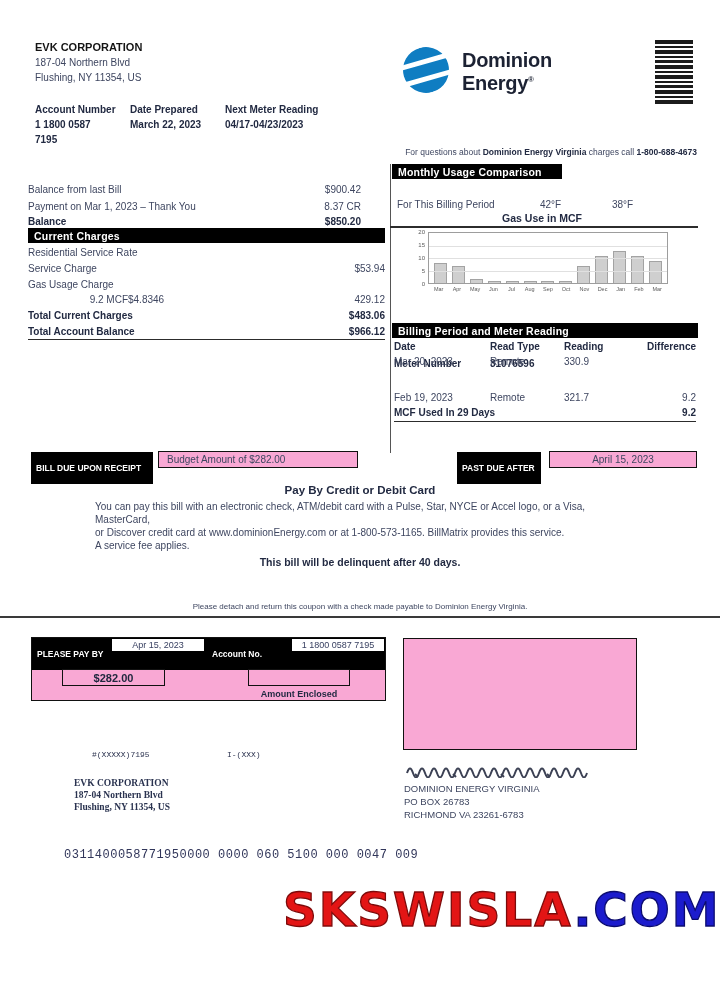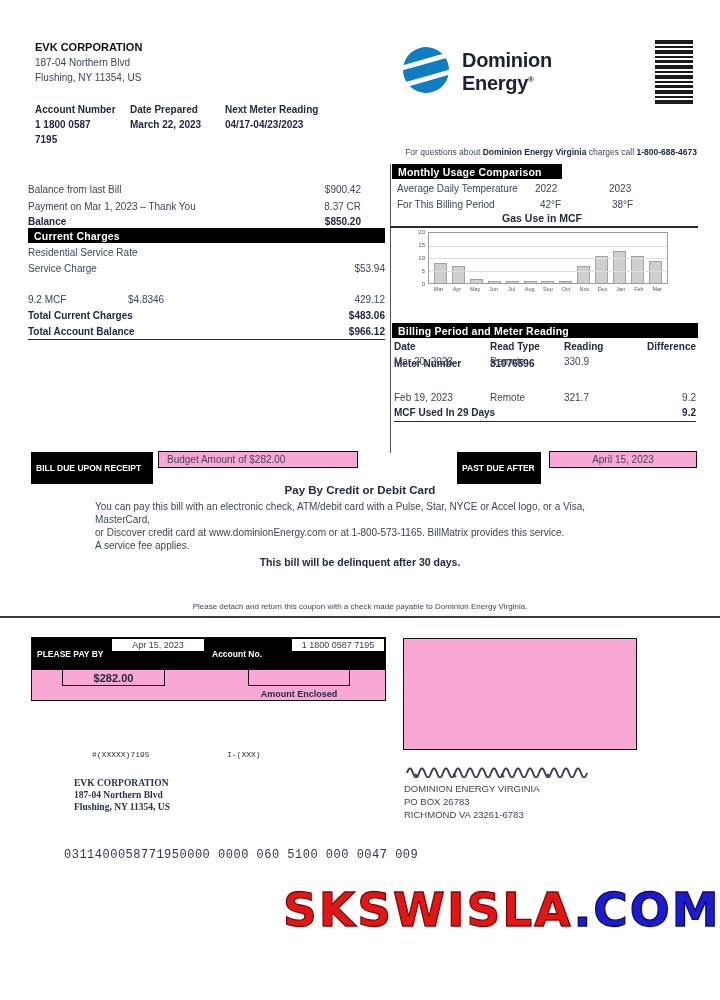--- a/index.html
+++ b/index.html
@@ -113,40 +113,38 @@
   </div>
 
   <div class="abs hdr-bar" style="left:28px;top:228px;width:357px;height:15px;">Current Charges</div>
   <div class="lrow abs" style="left:28px;top:247px;width:357px;">
     <span>Residential Service Rate</span>
   </div>
   <div class="lrow abs" style="left:28px;top:263px;width:357px;">
     <span>Service Charge</span>
       <span>$53.94</span>
   </div>
-  <div class="abs" style="left:28px;top:294px;width:357px;display:flex;font-size:10px;">
+  <div class="lrow abs" style="left:28px;top:279px;width:357px;">
+    <span>Gas Usage Charge</span>
+  </div>
+  <div class="abs" style="left:28px;top:294px;width:357px;display:flex;font-size:10px;text-align:right;">
     <span style="width:100px;">9.2 MCF</span>
     <span>$4.8346</span>
     <span style="margin-left:auto;">429.12</span>
   </div>
   <div class="lrow abs" style="left:28px;top:310px;width:357px;">
     <span class="b">Total Current Charges</span>
       <span class="b">$483.06</span>
   </div>
   <div class="lrow abs rule-b" style="left:28px;top:326px;width:357px;height:14px;">
     <span class="b">Total Account Balance</span>
       <span class="b">$966.12</span>
   </div>
 
   <div class="abs hdr-bar" style="left:392px;top:164px;width:170px;height:15px;">Monthly Usage Comparison</div>
-  <div class="abs" style="left:397px;top:183px;width:296px;">
-    <span>Average Daily Temperature</span>
-    <span class="abs" style="left:138px;">2022</span>
-    <span class="abs" style="left:212px;">2023</span>
-  </div>
   <div class="abs" style="left:397px;top:199px;width:296px;">
     <span>For This Billing Period</span>
     <span class="abs" style="left:143px;">42°F</span>
     <span class="abs" style="left:215px;">38°F</span>
   </div>
   <div class="abs b" style="left:392px;top:212px;width:300px;text-align:center;font-size:10.5px;">Gas Use in MCF</div>
   <div class="abs" style="left:390px;top:226px;width:308px;height:2px;background:#2c2c2c;"></div>
 
   <div class="abs" style="left:402px;top:232px;width:288px;height:72px;">
     <div class="abs" style="left:0;top:0;width:26px;height:52px;">
@@ -223,21 +221,21 @@
   <div class="abs boxed" style="left:158px;top:451px;width:200px;height:17px;display:flex;align-items:center;padding:0 8px;">Budget Amount of $282.00</div>
   <div class="abs small-bar" style="left:457px;top:452px;width:84px;height:15px;">PAST DUE AFTER</div>
   <div class="abs boxed" style="left:549px;top:451px;width:148px;height:17px;display:flex;align-items:center;justify-content:center;">April 15, 2023</div>
 
   <div class="abs b" style="left:0;top:484px;width:720px;text-align:center;font-size:11.5px;">Pay By Credit or Debit Card</div>
   <div class="abs" style="left:95px;top:500px;width:545px;line-height:13px;">
     <div>You can pay this bill with an electronic check, ATM/debit card with a Pulse, Star, NYCE or Accel logo, or a Visa, MasterCard,</div>
     <div>or Discover credit card at www.dominionEnergy.com or at 1-800-573-1165. BillMatrix provides this service.</div>
     <div>A service fee applies.</div>
   </div>
-  <div class="abs b" style="left:0;top:556px;width:720px;text-align:center;font-size:10.5px;">This bill will be delinquent after 30 days.</div>
+  <div class="abs b" style="left:0;top:556px;width:720px;text-align:center;font-size:10.5px;">This bill will be delinquent after 40 days.</div>
 
   <div class="abs" style="left:0;top:602px;width:720px;text-align:center;font-size:8px;">Please detach and return this coupon with a check made payable to Dominion Energy Virginia.</div>
   <div class="abs" style="left:0px;top:616px;width:720px;height:2px;background:#3a3a3a;"></div>
 
   <div class="abs boxed" style="left:31px;top:637px;width:355px;height:64px;"></div>
   <div class="abs small-bar" style="left:32px;top:638px;width:353px;height:14px;">
     <span>PLEASE PAY BY</span>
     <span class="abs" style="left:80px;top:1px;width:92px;height:12px;background:#fff;color:#384061;font-weight:normal;font-size:9px;display:flex;align-items:center;justify-content:center;">Apr 15, 2023</span>
     <span class="abs" style="left:180px;">Account No.</span>
     <span class="abs" style="left:260px;top:1px;width:92px;height:12px;background:#fff;color:#384061;font-weight:normal;font-size:9px;display:flex;align-items:center;justify-content:center;">1 1800 0587 7195</span>

